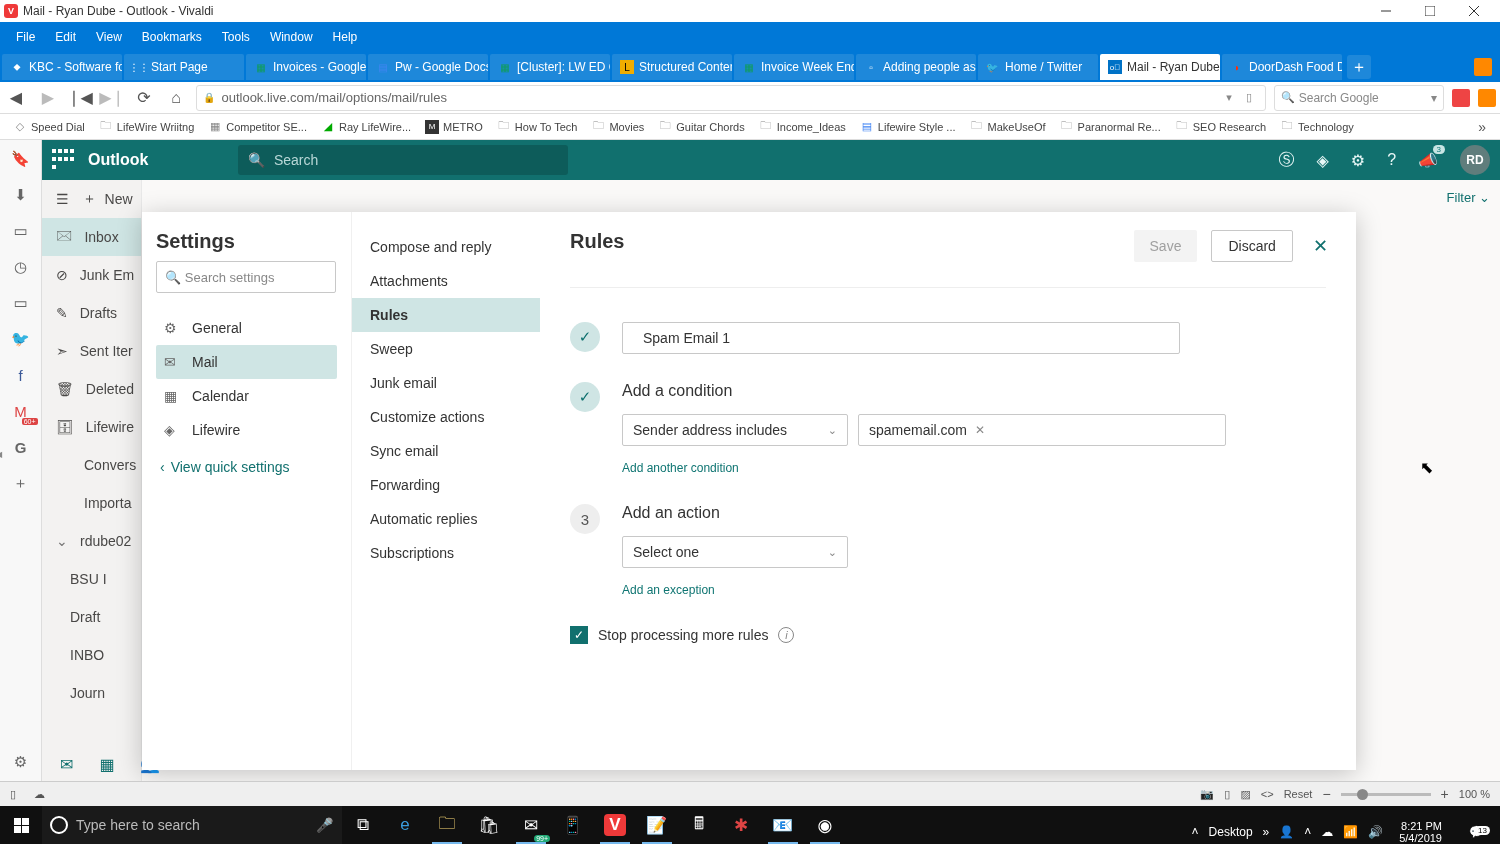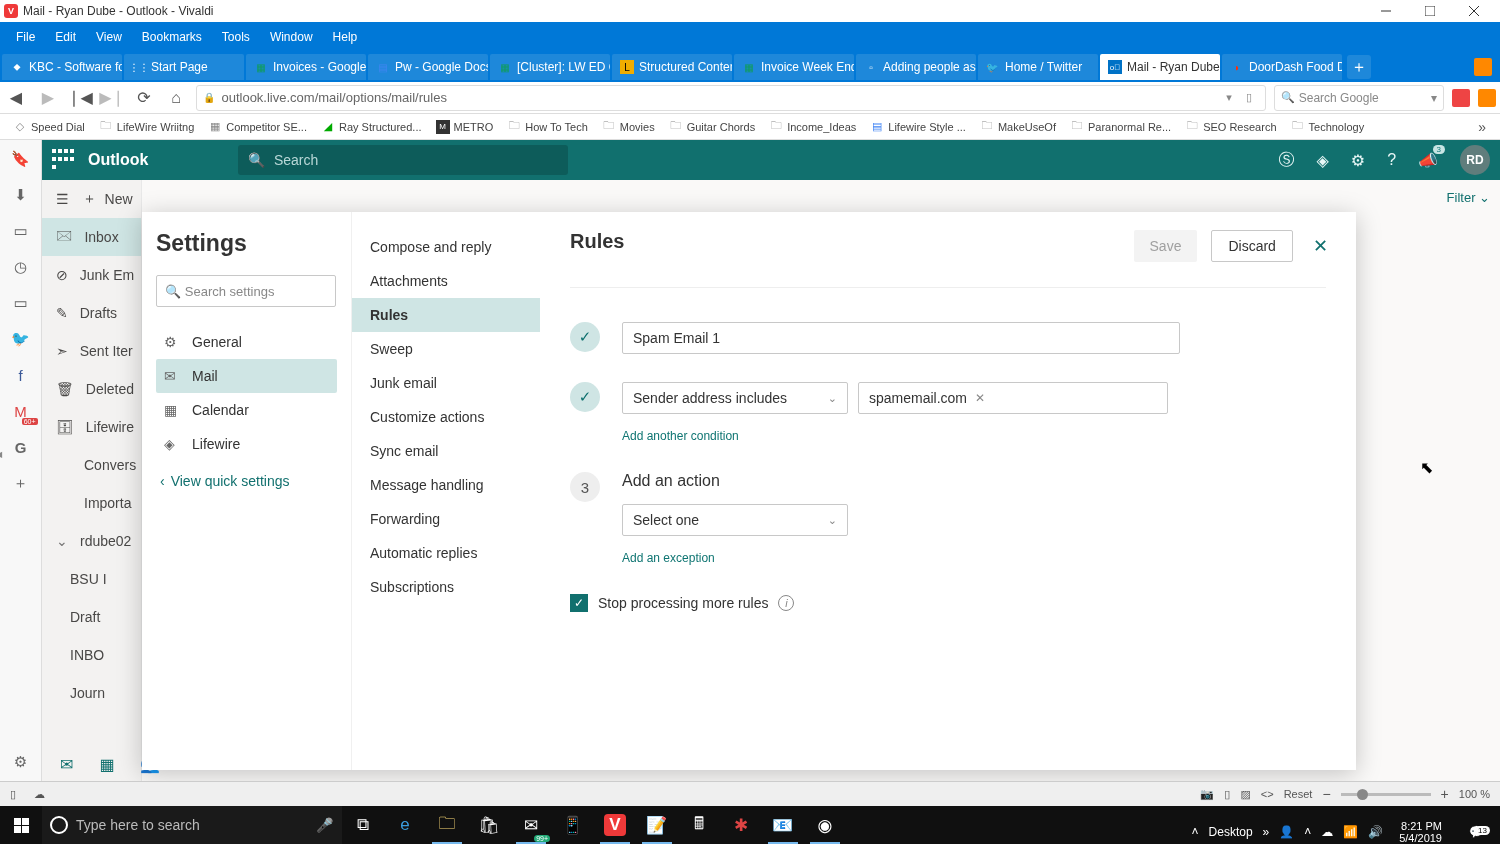--- a/index.html
+++ b/index.html
@@ -76,21 +76,21 @@
 .folder-row .chev { width: 12px; color: #777; }
 .folder-row.top { gap: 8px; }
 .folder-icons { position: absolute; left: 0; bottom: 0; height: 34px; width: 142px; display: flex; align-items: center; gap: 26px; padding-left: 18px; color: #11706e; }
 
 
 .filter-btn { position: absolute; right: 10px; top: 10px; color: #11706e; font-size: 13px; }
 
 
 .modal { position: absolute; left: 100px; top: 32px; width: 1214px; height: 558px; background: #fff; box-shadow: 0 4px 24px rgba(0,0,0,.22); display: flex; }
 .modal .col1 { width: 210px; padding: 18px 14px; border-right: 1px solid #f0f0f0; }
-.modal .col1 h1 { font-size: 23px; font-weight: 700; color: #333; margin-bottom: 18px; }
+.modal .col1 h1 { font-size: 20px; font-weight: 700; color: #333; margin-bottom: 8px; }
 .modal .search-settings { width: 180px; height: 32px; border: 1px solid #c8c8c8; border-radius: 2px; display: flex; align-items: center; padding: 0 8px; color: #888; font-size: 13px; margin-bottom: 18px; }
 .modal .cat { display: flex; align-items: center; height: 34px; padding: 0 8px; gap: 12px; font-size: 14px; color: #333; border-radius: 2px; }
 .modal .cat.sel { background: #cfe5e4; }
 .modal .cat .cicon { width: 16px; color: #666; }
 .modal .vqs { display: flex; align-items: center; gap: 6px; color: #11706e; font-size: 14px; margin-top: 12px; padding: 0 4px; }
 
 .modal .col2 { width: 188px; padding: 18px 0; }
 .modal .sub { height: 34px; display: flex; align-items: center; padding: 0 18px; font-size: 14px; color: #333; }
 .modal .sub.sel { background: #cfe5e4; font-weight: 600; }
 
@@ -101,25 +101,25 @@
 .btn.save { border: none; background: #f3f3f3; color: #a0a0a0; }
 .btn.close { border: none; color: #11706e; font-size: 18px; padding: 0 6px; }
 
 .rule-body { margin-top: 34px; border-top: 1px solid #eee; padding-top: 34px; }
 .step { display: flex; align-items: flex-start; gap: 22px; margin-bottom: 28px; }
 .step-badge { width: 30px; height: 30px; border-radius: 50%; display: flex; align-items: center; justify-content: center; font-size: 15px; flex-shrink: 0; }
 .step-badge.done { background: #cfe5e4; color: #0b6e6c; }
 .step-badge.num { background: #eee; color: #555; }
 .step-content { flex: 1; }
 .step-title { font-size: 16px; color: #333; margin-bottom: 14px; }
-.text-input { width: 558px; height: 32px; border: 1px solid #c8c8c8; border-radius: 2px; padding: 0 10px; font-size: 14px; color: #333; }
+.text-input { width: 558px; height: 32px; border: 1px solid #c8c8c8; border-radius: 2px; padding: 0 20px; font-size: 14px; color: #333; }
 .row-inputs { display: flex; gap: 10px; margin-bottom: 12px; }
 .select { width: 226px; height: 32px; border: 1px solid #c8c8c8; border-radius: 2px; display: flex; align-items: center; justify-content: space-between; padding: 4px 10px; font-size: 14px; color: #333; }
 .select .chev { color: #888; font-size: 11px; }
-.tag-input { width: 310px; height: 32px; border: 1px solid #c8c8c8; border-radius: 2px; display: flex; align-items: center; padding: 0 10px; font-size: 14px; color: #333; gap: 8px; }
+.tag-input { width: 368px; height: 32px; border: 1px solid #c8c8c8; border-radius: 2px; display: flex; align-items: center; padding: 0 10px; font-size: 14px; color: #333; gap: 8px; }
 .tag-x { color: #888; font-size: 12px; cursor: default; }
 .link { color: #0f7572; font-size: 12px; }
 .stop-row { display: flex; align-items: center; gap: 10px; font-size: 14px; color: #333; margin-top: 8px; }
 .cb { width: 18px; height: 18px; background: #11706e; display: flex; align-items: center; justify-content: center; color: #fff; font-size: 12px; }
 .info-i { width: 16px; height: 16px; border: 1px solid #888; border-radius: 50%; display: flex; align-items: center; justify-content: center; color: #888; font-size: 11px; font-style: italic; }
 
 
 .vstatus { position: absolute; bottom: 38px; left: 0; right: 0; height: 25px; background: #efefef; border-top: 1px solid #ccc; display: flex; align-items: center; padding: 0 10px; font-size: 11px; color: #555; }
 .vstatus .right-status { margin-left: auto; display: flex; align-items: center; gap: 10px; }
 .zoom-slider { width: 90px; height: 3px; background: #bbb; position: relative; }
@@ -253,21 +253,21 @@
   <span class="bm-item">
       <span class="bm-icon">🗀</span>
       <span>LifeWire Wriitng</span>
     </span>
   <span class="bm-item">
       <span class="bm-icon">▦</span>
       <span>Competitor SE...</span>
     </span>
   <span class="bm-item">
       <span class="bm-icon" style="color:#0a0">◢</span>
-      <span>Ray Structured...</span>
+      <span>Ray LifeWire...</span>
     </span>
   <span class="bm-item">
       <span class="bm-icon" style="background:#333;color:#fff;font-size:8px">M</span>
       <span>METRO</span>
     </span>
   <span class="bm-item">
       <span class="bm-icon">🗀</span>
       <span>How To Tech</span>
     </span>
   <span class="bm-item">
@@ -443,21 +443,20 @@
       </div>
 
       <div class="col2">
         <div class="sub">Compose and reply</div>
         <div class="sub">Attachments</div>
         <div class="sub sel">Rules</div>
         <div class="sub">Sweep</div>
         <div class="sub">Junk email</div>
         <div class="sub">Customize actions</div>
         <div class="sub">Sync email</div>
-        <div class="sub">Message handling</div>
         <div class="sub">Forwarding</div>
         <div class="sub">Automatic replies</div>
         <div class="sub">Subscriptions</div>
       </div>
 
       <div class="col3">
         <h1>Rules</h1>
         <div class="top-btns">
           <span class="btn save">Save</span>
           <span class="btn">Discard</span>
@@ -468,20 +467,21 @@
           <div class="step">
             <div class="step-badge done">✓</div>
             <div class="step-content">
               <input class="text-input" value="Spam Email 1" style="">
             </div>
           </div>
 
           <div class="step">
             <div class="step-badge done">✓</div>
             <div class="step-content">
+              <div class="step-title">Add a condition</div>
               <div class="row-inputs">
                 <div class="select">
                     <span>Sender address includes</span>
                     <span class="chev">⌄</span>
                   </div>
                 <div class="tag-input">
                     <span>spamemail.com</span>
                     <span class="tag-x">✕</span>
                   </div>
               </div>

